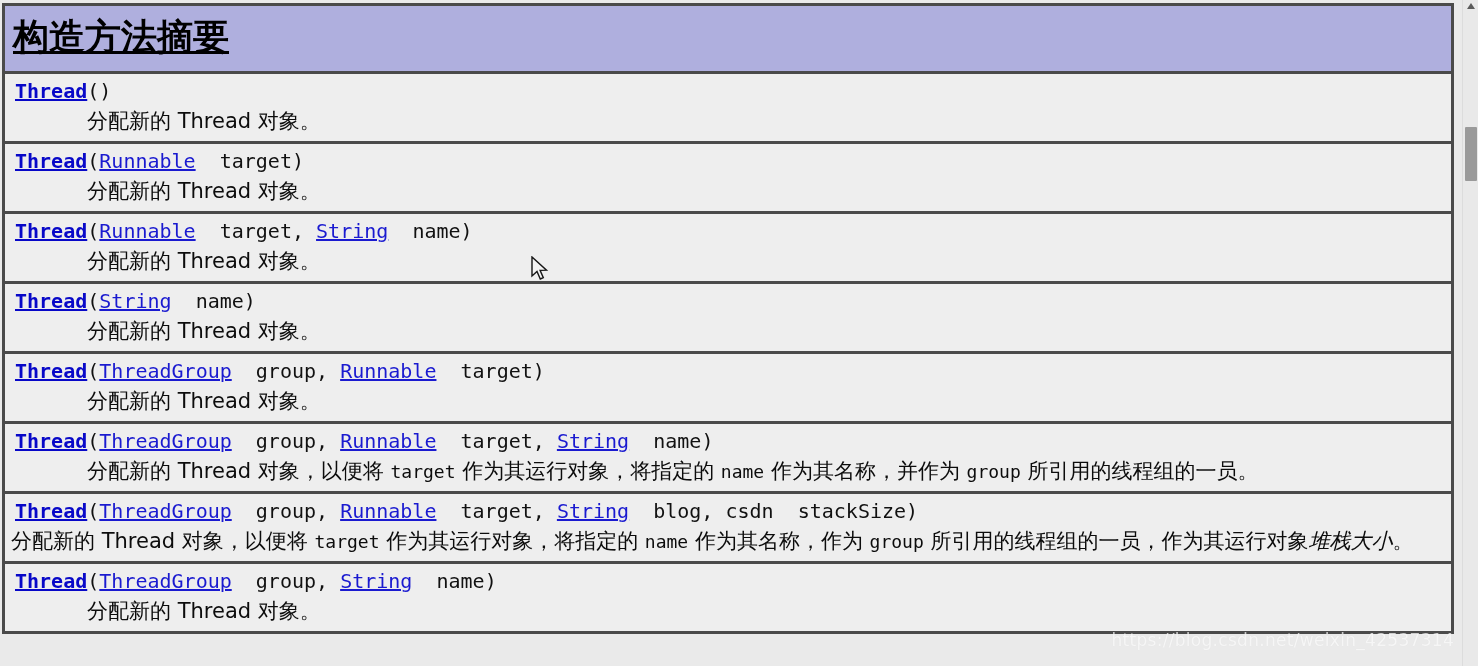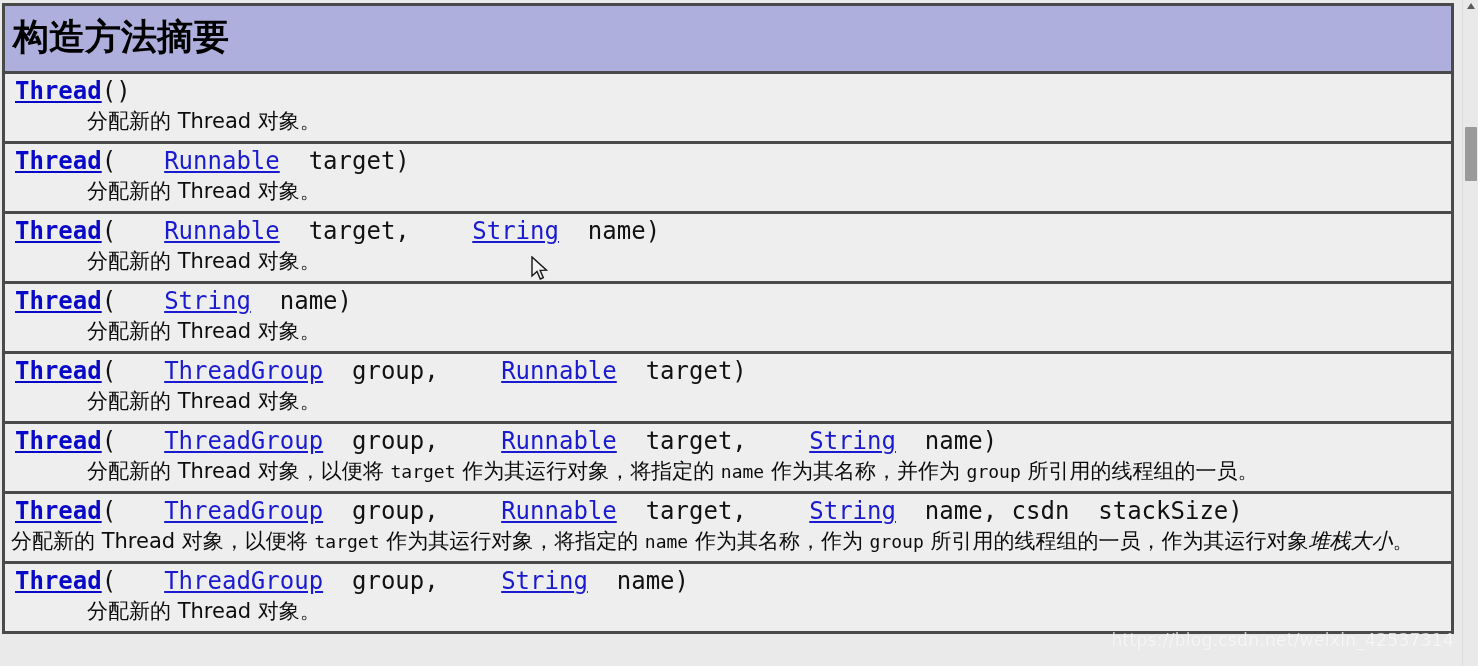--- a/index.html
+++ b/index.html
@@ -32,57 +32,57 @@
     border-collapse: collapse;
   }
 
   .table-header {
     background: #afafde;
     border-bottom: 3px solid #4a4a4a;
     padding: 2px 8px 6px 8px;
     height: 68px;
     display: flex;
     align-items: center;
+    text-decoration: underline;
   }
   .table-header .title {
     font-family: "DejaVu Sans", sans-serif;
     font-weight: bold;
     font-size: 36px;
     line-height: 40px;
     color: #000000;
     letter-spacing: 0px;
   }
 
   .row {
     border-bottom: 3px solid #4a4a4a;
     background: #eeeeee;
     padding: 2px 6px 4px 6px;
   }
   .row:last-child { border-bottom: none; }
 
   .sig {
     font-family: "DejaVu Sans Mono", monospace;
-    font-size: 24px;
+    font-size: 20px;
     line-height: 30px;
     color: #000000;
     white-space: pre;
     padding-left: 4px;
   }
   .sig .lnk {
     color: #0808c8;
     font-weight: bold;
     text-decoration: underline;
     cursor: pointer;
   }
   .sig .typ {
     color: #1a1ad0;
     font-weight: normal;
     text-decoration: underline;
     cursor: pointer;
-    margin-left: 48px;
   }
   .sig .plain { color: #111111; }
 
   .desc {
     font-family: "DejaVu Sans", sans-serif;
     font-size: 21px;
     line-height: 31px;
     color: #0c0c0c;
     padding-left: 76px;
     text-indent: 0;
@@ -184,21 +184,21 @@
       <div class="sig"><span class="lnk">Thread</span><span class="plain">(</span><span class="typ">ThreadGroup</span><span class="plain">  group, </span><span class="typ">Runnable</span><span class="plain">  target</span><span class="plain">)</span></div>
       <div class="desc">分配新的 Thread 对象。</div>
     </div>
 
     <div class="row">
       <div class="sig"><span class="lnk">Thread</span><span class="plain">(</span><span class="typ">ThreadGroup</span><span class="plain">  group, </span><span class="typ">Runnable</span><span class="plain">  target, </span><span class="typ">String</span><span class="plain">  name</span><span class="plain">)</span></div>
       <div class="desc"><span>分配新的 Thread 对象，以便将 </span><span class="mono">target</span><span> 作为其运行对象，将指定的 </span><span class="mono">name</span><span> 作为其名称，并作为 </span><span class="mono">group</span><span> 所引用的线程组的一员。</span></div>
     </div>
 
     <div class="row">
-      <div class="sig"><span class="lnk">Thread</span><span class="plain">(</span><span class="typ">ThreadGroup</span><span class="plain">  group, </span><span class="typ">Runnable</span><span class="plain">  target, </span><span class="typ">String</span><span class="plain">  name, </span><span class="plain">csdn  stackSize</span><span class="plain">)</span></div>
+      <div class="sig"><span class="lnk">Thread</span><span class="plain">(</span><span class="typ">ThreadGroup</span><span class="plain">  group, </span><span class="typ">Runnable</span><span class="plain">  target, </span><span class="typ">String</span><span class="plain">  blog, </span><span class="plain">csdn  stackSize</span><span class="plain">)</span></div>
       <div class="desc wrap"><span>分配新的 Thread 对象，以便将 </span><span class="mono">target</span><span> 作为其运行对象，将指定的 </span><span class="mono">name</span><span> 作为其名称，作为 </span><span class="mono">group</span><span> 所引用的线程组的一员，作为其运行对象</span><span class="ital">堆栈大小</span><span>。</span></div>
     </div>
 
     <div class="row">
       <div class="sig"><span class="lnk">Thread</span><span class="plain">(</span><span class="typ">ThreadGroup</span><span class="plain">  group, </span><span class="typ">String</span><span class="plain">  name</span><span class="plain">)</span></div>
       <div class="desc">分配新的 Thread 对象。</div>
     </div>
 
   </div>
 

